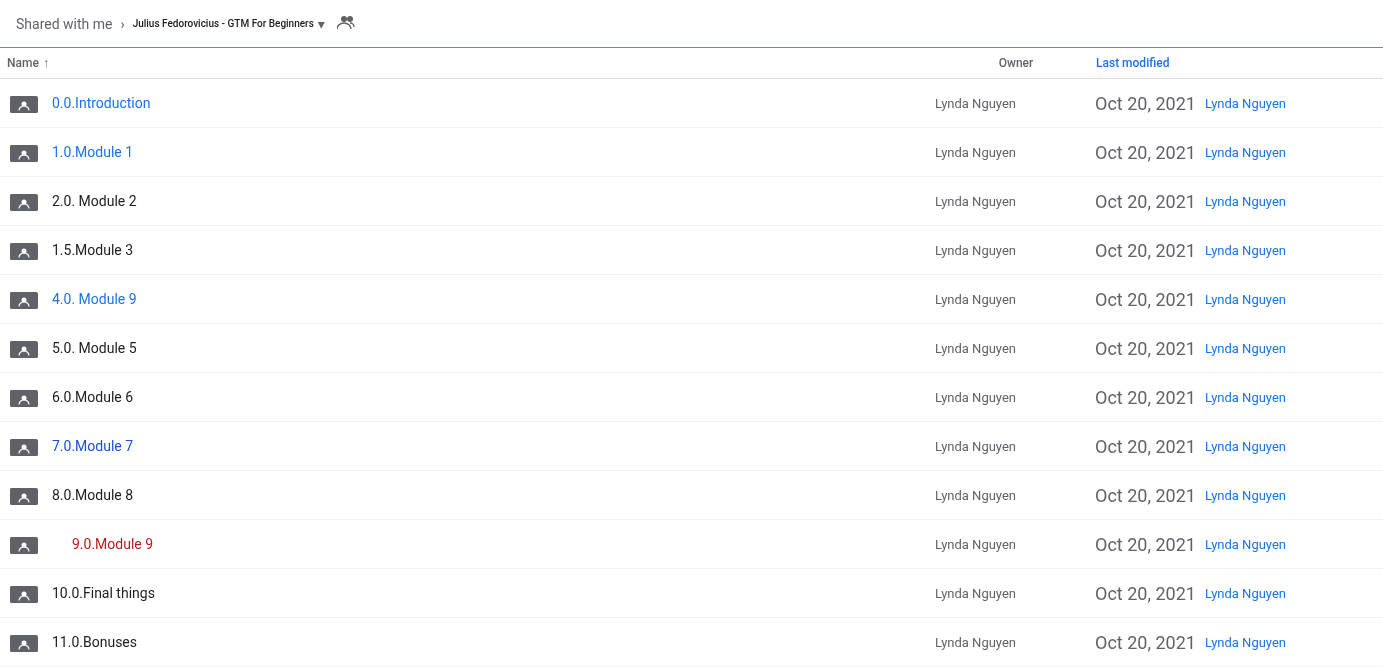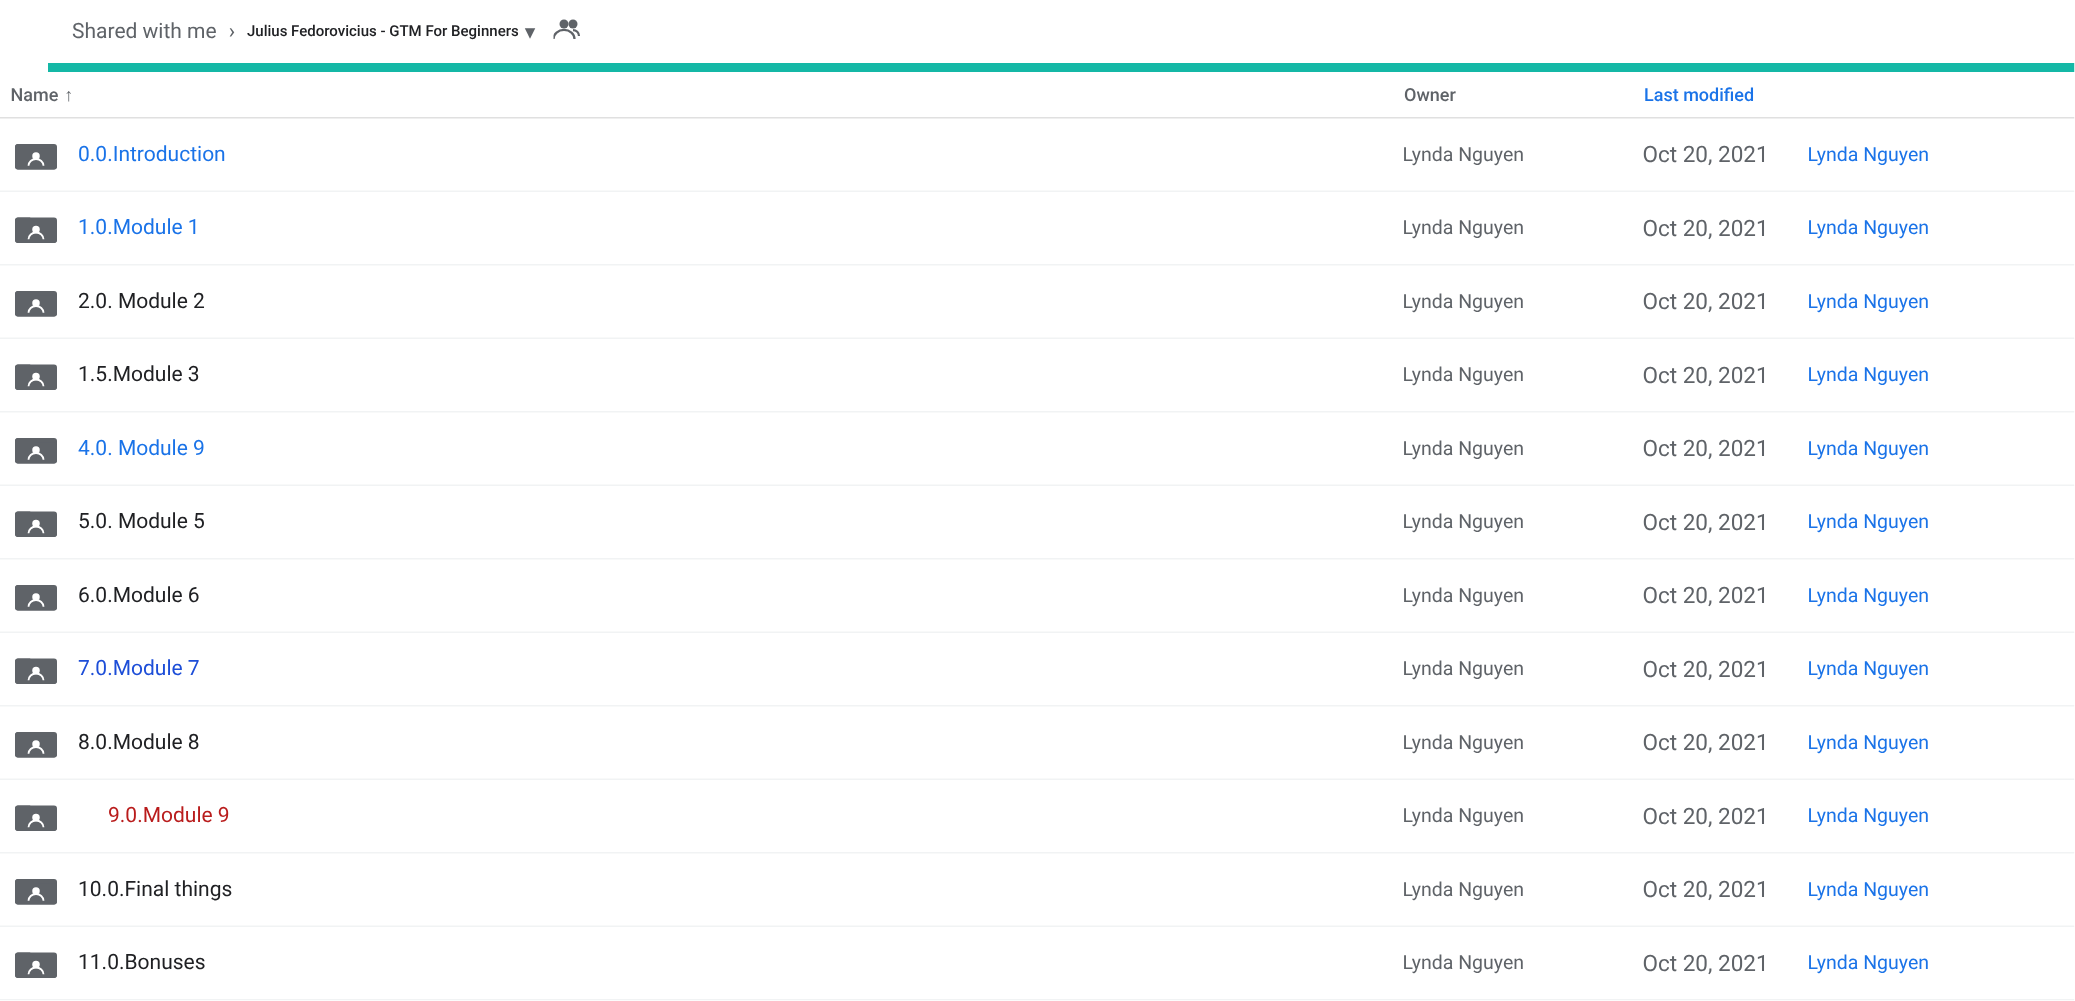--- a/index.html
+++ b/index.html
@@ -16,22 +16,21 @@
       width: 1383px;
       min-height: 667px;
     }
 
     
     .breadcrumb-bar {
       display: flex;
       align-items: center;
       padding: 8px 16px;
       height: 48px;
-      border-bottom: 6px solid #14b8a6;
-      margin-left: 32px;
+      border-bottom: 1px solid #14b8a6;
     }
 
     .breadcrumb-link {
       color: #5f6368;
       font-size: 14px;
       cursor: pointer;
       text-decoration: none;
     }
 
     .breadcrumb-separator {
@@ -73,21 +72,21 @@
 
     .col-name {
       flex: 1;
       display: flex;
       align-items: center;
       gap: 4px;
     }
 
     .col-owner {
       width: 160px;
-      text-align: left;
+      text-align: center;
     }
 
     .col-modified {
       width: 280px;
       text-align: left;
       color: #1a73e8;
     }
 
     .sort-arrow {
       font-size: 12px;
@@ -121,21 +120,21 @@
     }
 
     .row-owner {
       width: 160px;
       font-size: 13px;
       color: #5f6368;
     }
 
     .row-modified-date {
       width: 110px;
-      font-size: 15px;
+      font-size: 18px;
       color: #5f6368;
     }
 
     .row-modified-by {
       width: 170px;
       font-size: 13px;
       color: #1a73e8;
     }
   </style>
 </head>

